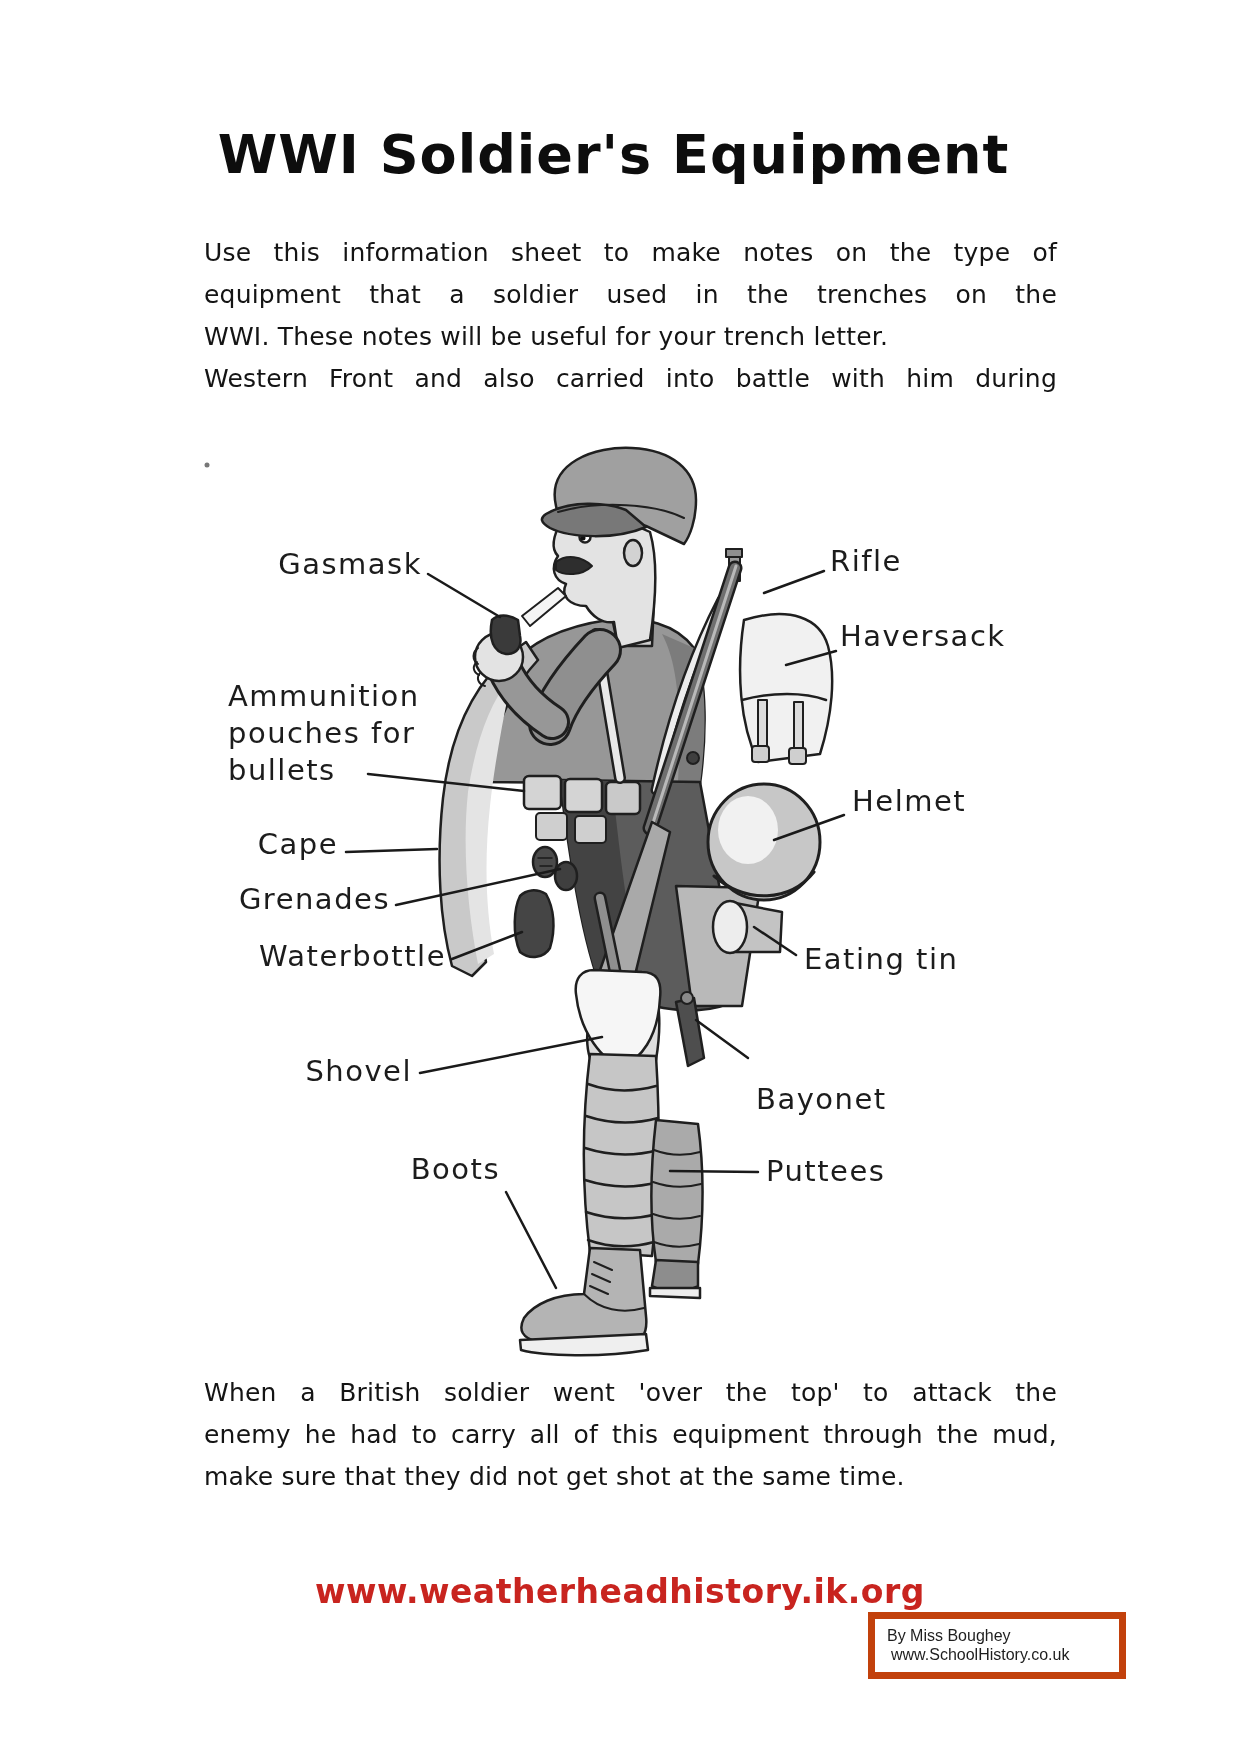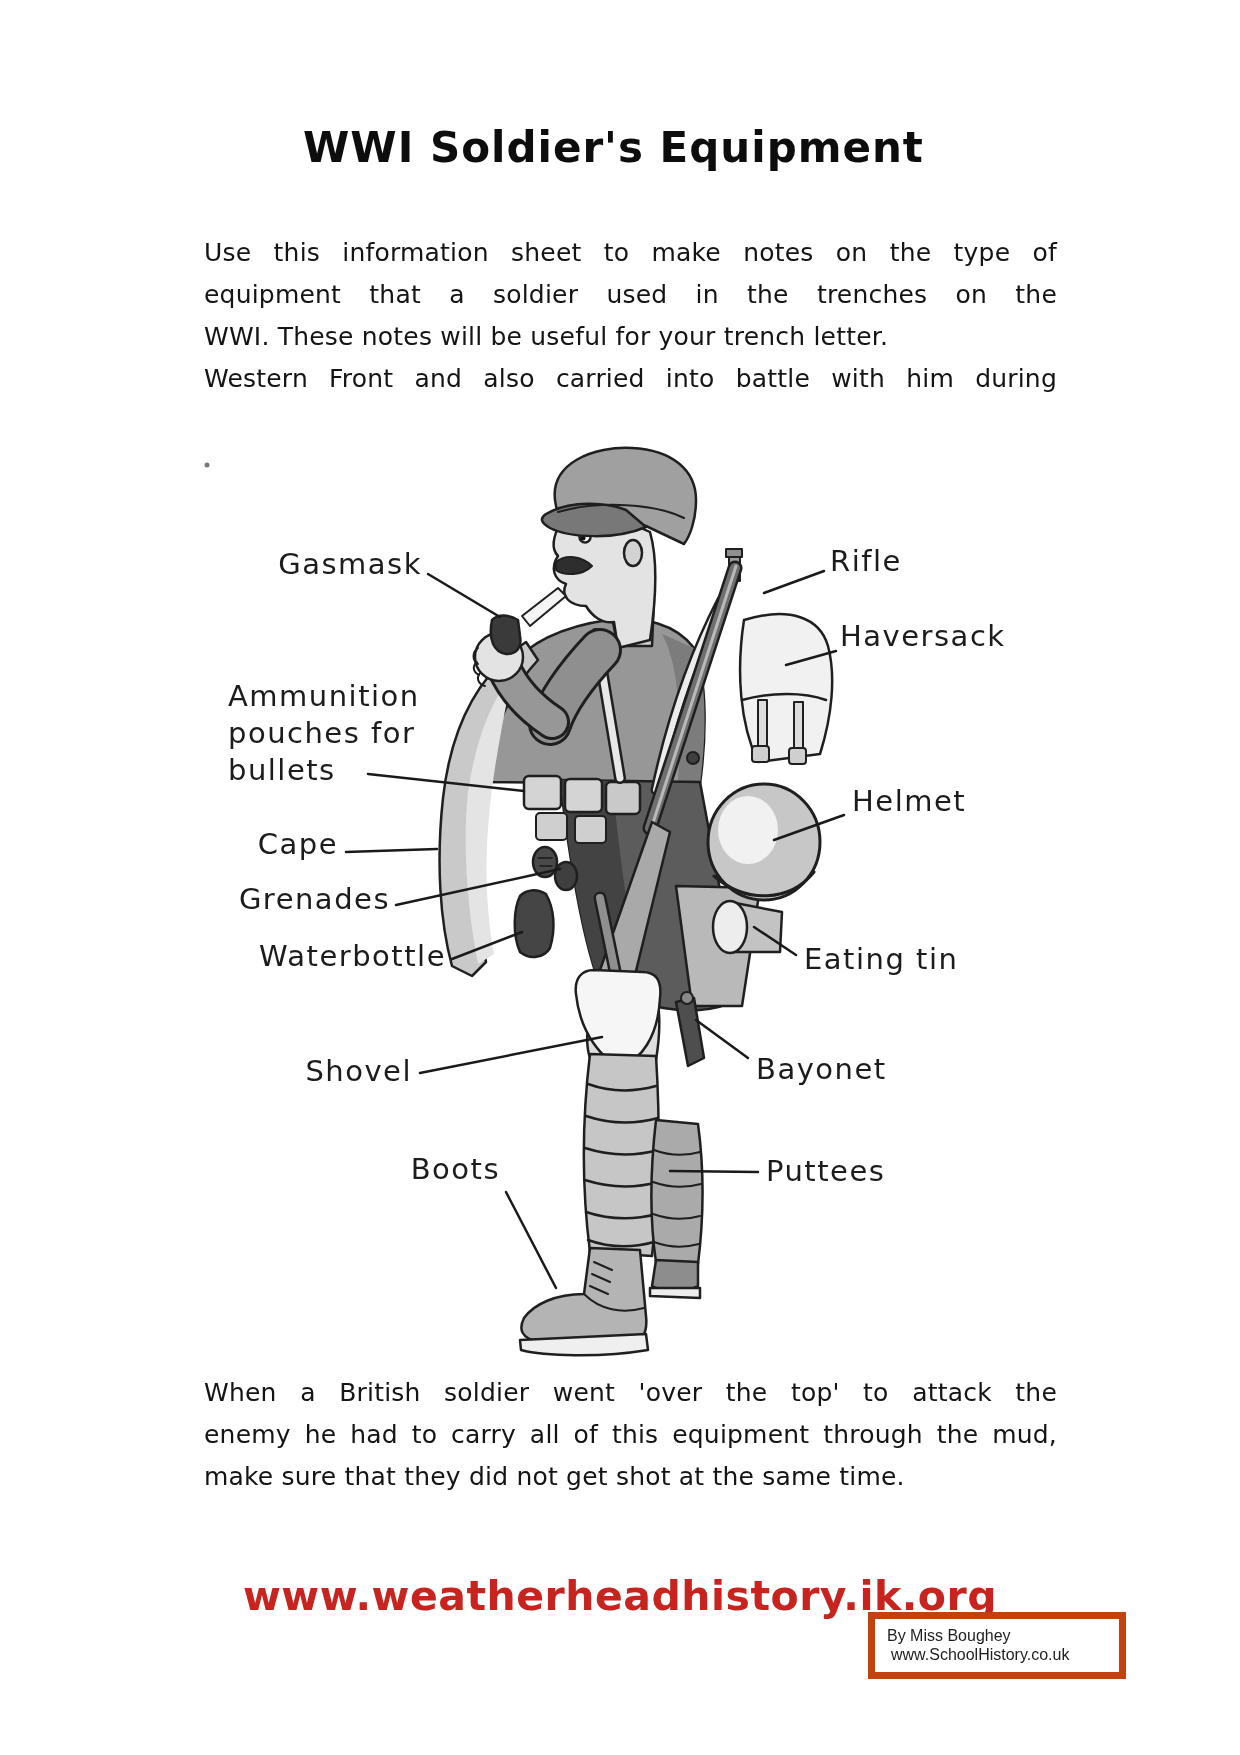--- a/index.html
+++ b/index.html
@@ -7,21 +7,21 @@
     position:relative;
     width:1240px;height:1755px;
     background:#ffffff;
     font-family:"DejaVu Sans",sans-serif;
     color:#111;
     overflow:hidden;
   }
   .doc-title{
     position:absolute;left:187px;top:124px;width:853px;
     text-align:center;
-    font-size:42px;font-weight:bold;letter-spacing:1px;color:#0d0d0d;
+    font-size:54px;font-weight:bold;letter-spacing:1px;color:#0d0d0d;
     line-height:1.15;
   }
   .paragraph{position:absolute;left:204px;width:853px;}
   .paragraph.intro{top:232px;}
   .paragraph.outro{top:1372px;}
   .pline{
     height:42px;line-height:42px;
     font-size:25px;color:#141414;
     text-align:justify;text-align-last:justify;
     letter-spacing:0.2px;
@@ -31,21 +31,21 @@
   .art{position:absolute;left:0;top:0;width:1240px;height:1755px;}
   .dlabel{
     position:absolute;
     font-size:29px;line-height:37px;color:#1c1c1c;
     letter-spacing:1.5px;
     white-space:pre-line;
   }
   .site-url{
     position:absolute;left:0;top:1572px;width:1240px;
     text-align:center;
-    font-size:41px;letter-spacing:0.5px;font-weight:bold;
+    font-size:33px;letter-spacing:0.5px;font-weight:bold;
   }
   .credit-box{
     position:absolute;left:868px;top:1612px;width:226px;
     border:7px solid #c2410c;
     background:#fff;
     padding:7px 6px 8px 12px;
     font-family:"Liberation Sans",sans-serif;
     font-size:16px;line-height:19px;color:#1e1e1e;
   }
   .credit-box .l2{padding-left:4px;}
@@ -233,21 +233,21 @@
  bullets</div>
       <div class="dlabel" style="left: 186px; top: 826px; width: 152px; text-align: right;">Cape</div>
       <div class="dlabel" style="left: 186px; top: 881px; width: 204px; text-align: right;">Grenades</div>
       <div class="dlabel" style="left: 186px; top: 938px; width: 260px; text-align: right;">Waterbottle</div>
       <div class="dlabel" style="left: 226px; top: 1053px; width: 186px; text-align: right;">Shovel</div>
       <div class="dlabel" style="left: 316px; top: 1151px; width: 184px; text-align: right;">Boots</div>
       <div class="dlabel" style="left: 830px; top: 543px; text-align: right;">Rifle</div>
       <div class="dlabel" style="left: 840px; top: 618px; text-align: left;">Haversack</div>
       <div class="dlabel" style="left: 852px; top: 783px; text-align: left;">Helmet</div>
       <div class="dlabel" style="left: 804px; top: 941px; text-align: left;">Eating tin</div>
-      <div class="dlabel" style="left: 756px; top: 1051px; text-align: left;">Bayonet</div>
+      <div class="dlabel" style="left: 756px; top: 1081px; text-align: left;">Bayonet</div>
       <div class="dlabel" style="left: 766px; top: 1153px; text-align: left;">Puttees</div>
     </div>
 
   <div class="paragraph outro">
       <div class="pline">When a British soldier went 'over the top' to attack the</div>
       <div class="pline">enemy he had to carry all of this equipment through the mud,</div>
       <div class="pline last">make sure that they did not get shot at the same time.</div>
     </div>
 
   <div class="site-url" style="color: rgb(200, 36, 31);">www.weatherheadhistory.ik.org</div>

